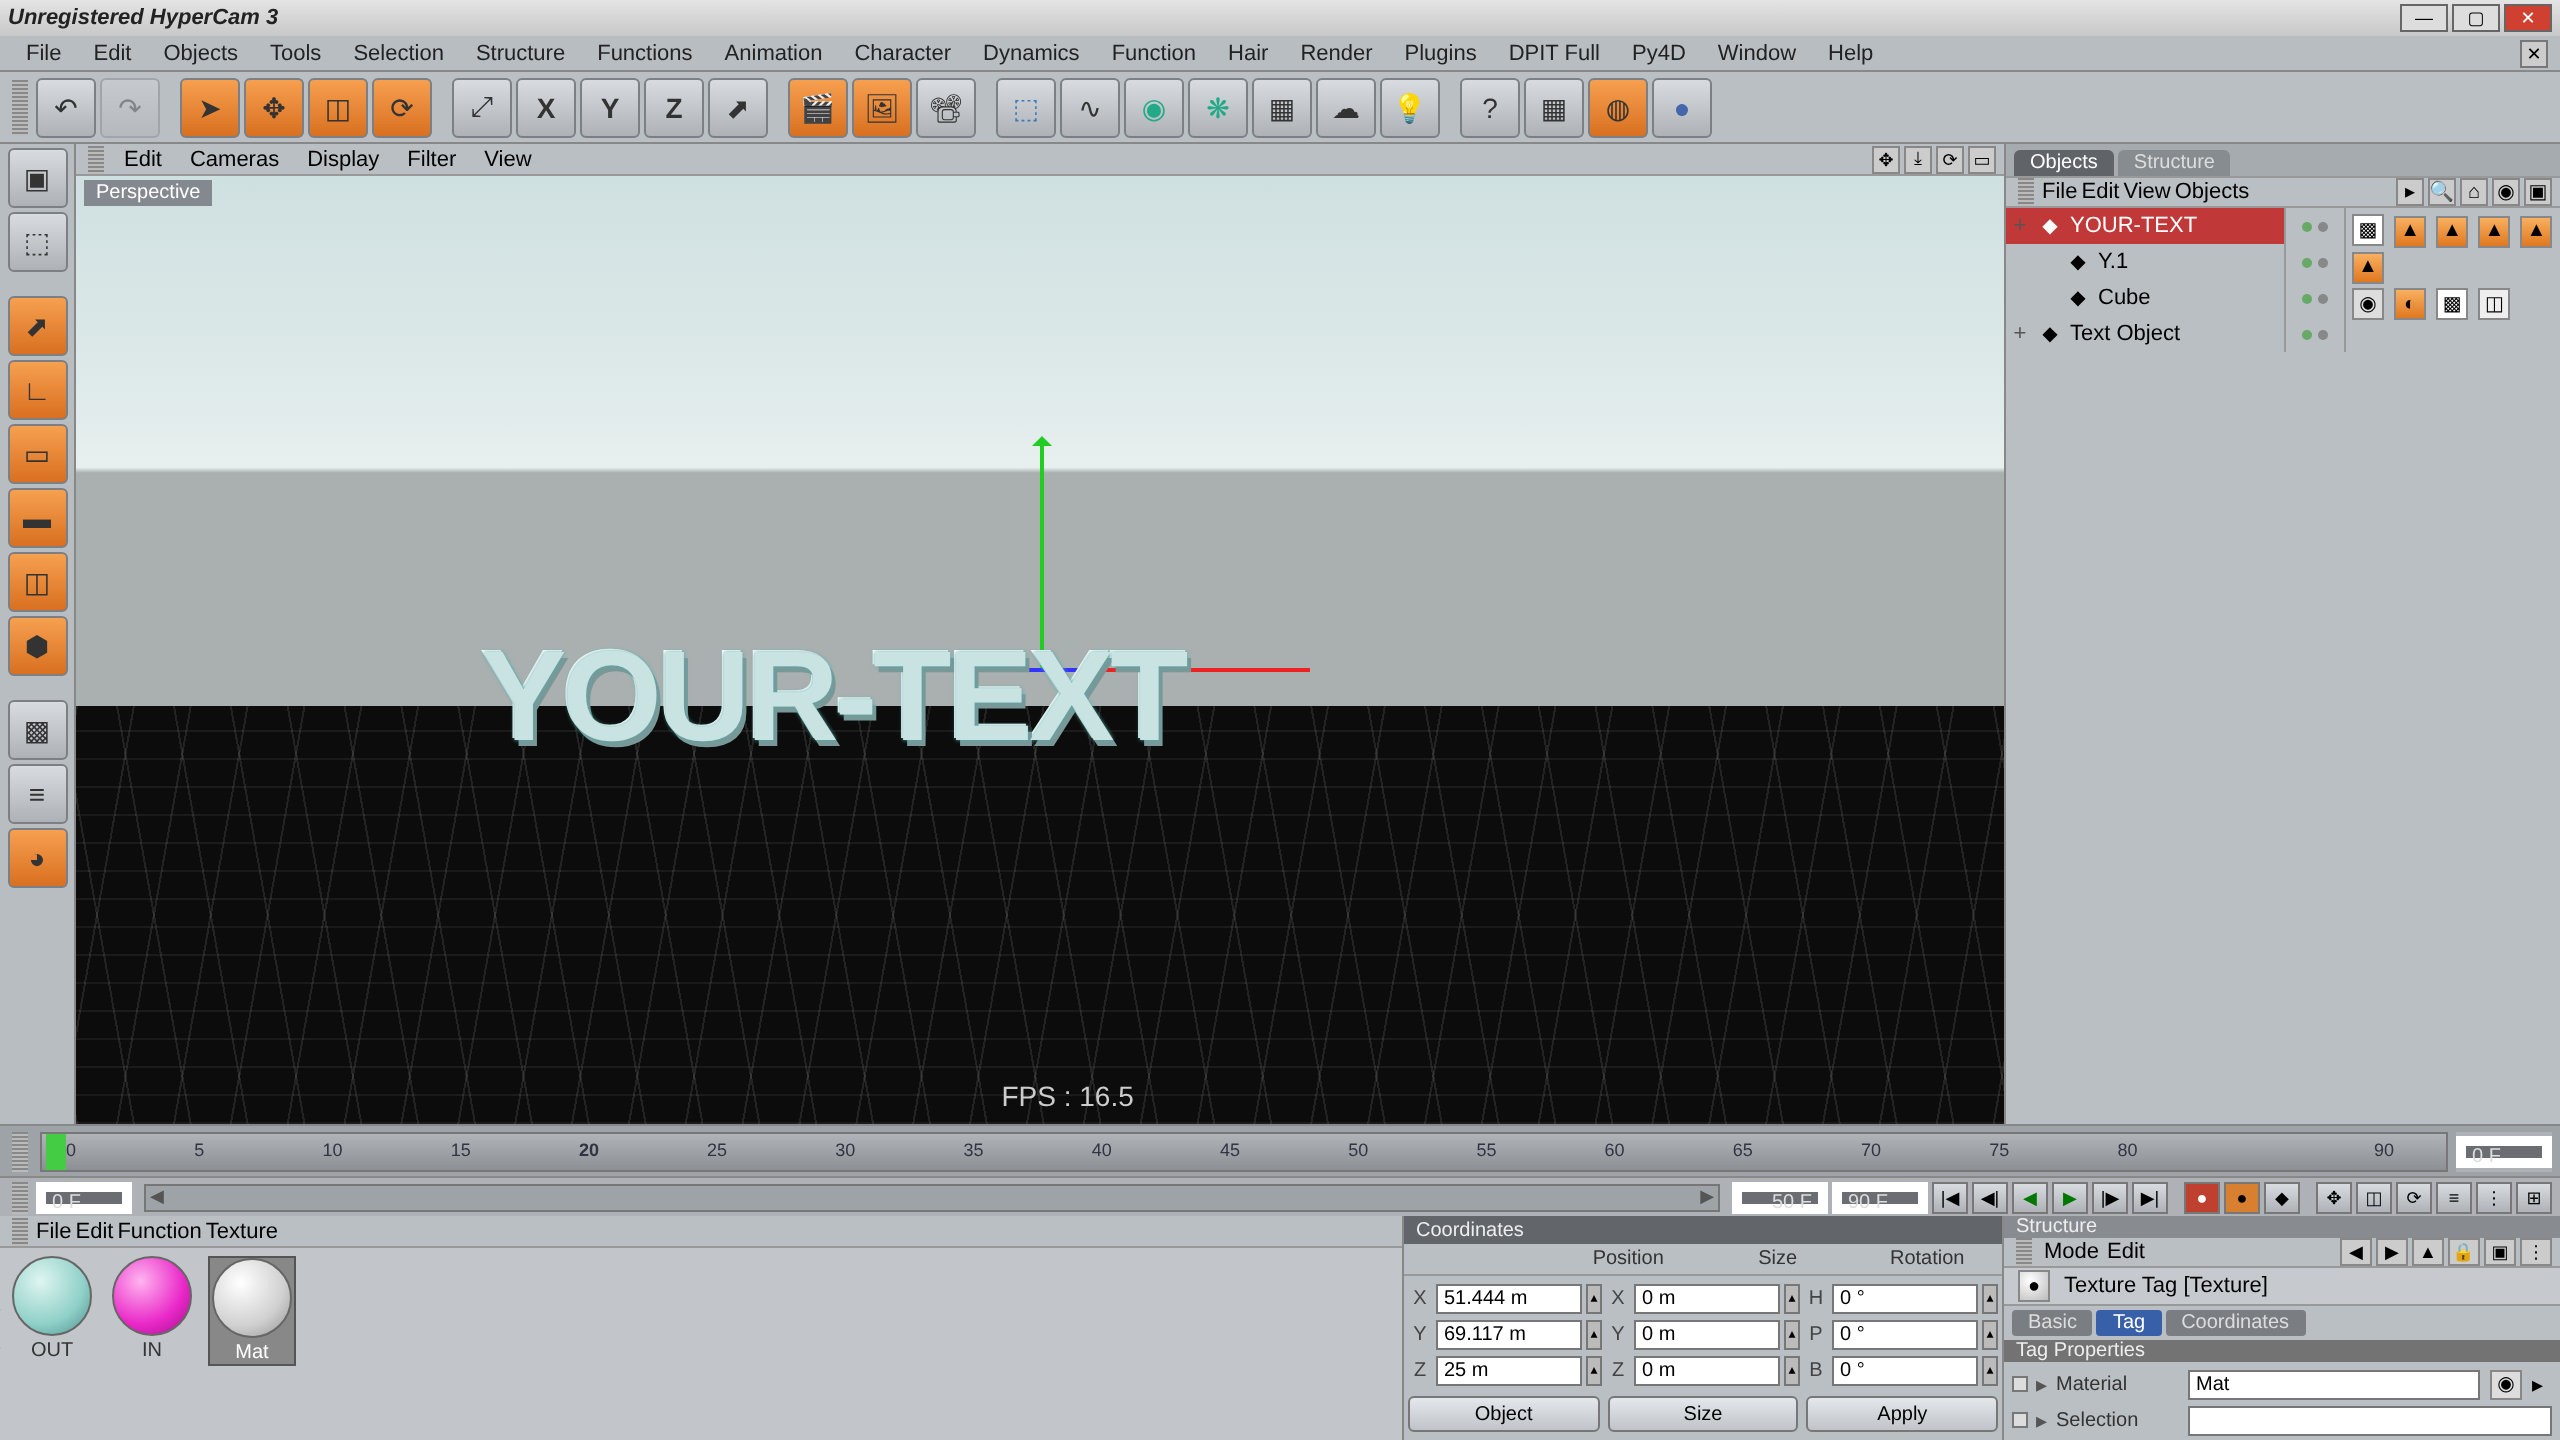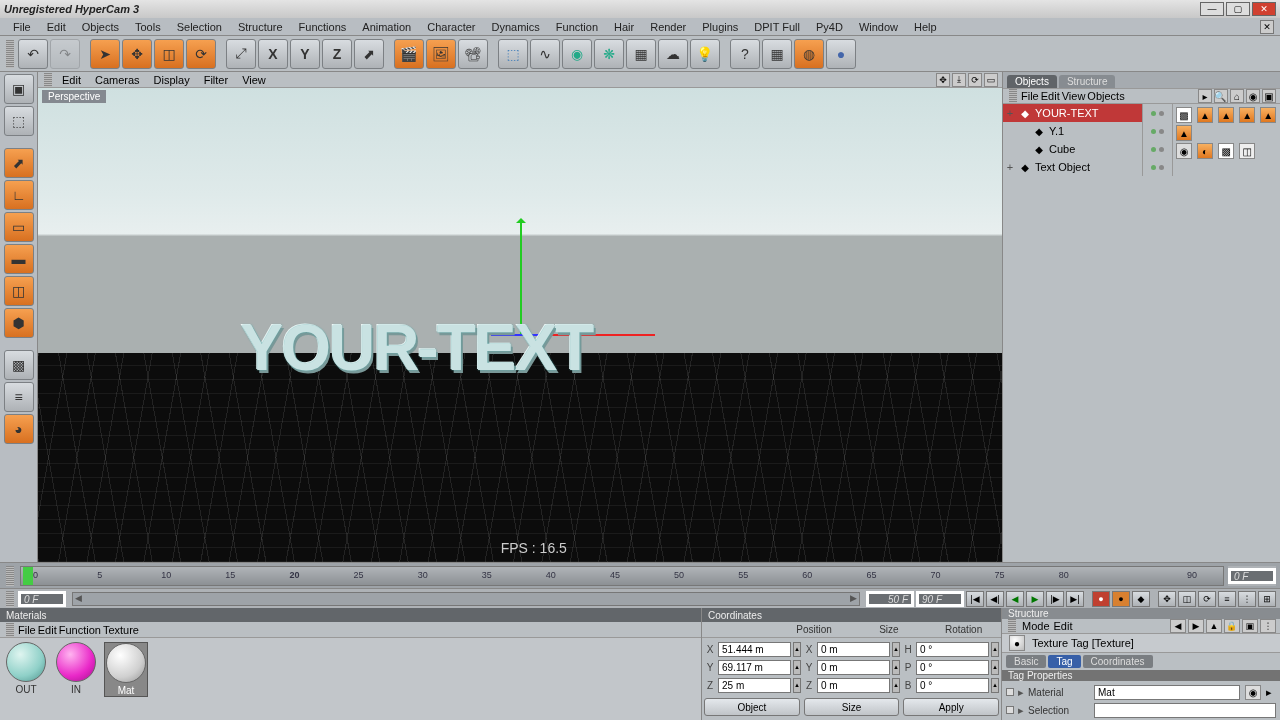--- a/index.html
+++ b/index.html
@@ -67,21 +67,21 @@
 .tag-ico{width:16px;height:16px;display:inline-flex;align-items:center;justify-content:center;margin:1px;border:1px solid #888;background:#ddd;font-size:10px;}
 .tag-ico.orange{background:linear-gradient(#f8b060,#e07820);}
 .tag-ico.check{background:#fff;}
 
 .timeline-row{height:26px;background:#9ea3a8;border-top:1px solid #888;display:flex;align-items:center;padding:0 4px;}
 .ruler{flex:1;height:20px;position:relative;background:linear-gradient(#b0b4b8,#8c9094);margin:0 4px;border:1px solid #777;overflow:hidden;}
 .ruler .marker{position:absolute;left:2px;top:0;width:10px;height:100%;background:#4c4;}
 .tick{position:absolute;top:3px;font-size:9px;color:#334;}
 
 .playbar{height:20px;background:#aeb2b6;display:flex;align-items:center;padding:0 4px;gap:2px;border-top:1px solid #888;}
-.playbar .field{width:48px;height:16px;background:#6a6e72;color:#ddd;border:3px solid #ffffff;padding:0 3px;font-size:10px;font-style:italic;}
+.playbar .field{width:48px;height:16px;background:#6a6e72;color:#ddd;border:5px solid #ffffff;padding:0 3px;font-size:10px;}
 .playbar .spacer{flex:1;position:relative;height:14px;background:#9ea3a8;border:1px solid #777;margin:0 4px;}
 .pbtn{width:18px;height:16px;background:linear-gradient(#d8dce0,#aeb2b6);border:1px solid #777;display:flex;align-items:center;justify-content:center;font-size:9px;}
 .pbtn.g{color:#070;}
 .pbtn.r{background:#c04030;color:#fff;}
 .pbtn.o{background:#d88030;}
 
 .bottom-row{display:flex;height:130px;}
 .materials-panel{flex:1;background:#babfc3;border-right:1px solid #888;display:flex;flex-direction:column;}
 .panel-title{height:14px;background:#62666a;color:#eee;padding:0 6px;font-size:10px;display:flex;align-items:center;}
 .mat-menubar{height:16px;display:flex;align-items:center;padding:0 4px;gap:2px;border-bottom:1px solid #999;}
@@ -364,21 +364,20 @@
   <span class="pbtn">✥</span>
   <span class="pbtn">◫</span>
   <span class="pbtn">⟳</span>
   <span class="pbtn">≡</span>
   <span class="pbtn">⋮</span>
   <span class="pbtn">⊞</span>
 </div>
 
 <div class="bottom-row">
   <div class="materials-panel">
-    <div class="panel-title">Materials</div>
     <div class="mat-menubar" id="mat-menubar">
       <div class="grip" style="height:14px"></div>
     <span class="menu-item">File</span>
         <span class="menu-item">Edit</span>
         <span class="menu-item">Function</span>
         <span class="menu-item">Texture</span>
       </div>
     <div class="mat-area" id="mat-area">
         <div class="mat-swatch">
           <div class="mat-ball" style="background:radial-gradient(circle at 35% 30%, #dff5f0, #8fd0c8 60%, #4a908a)"></div>

